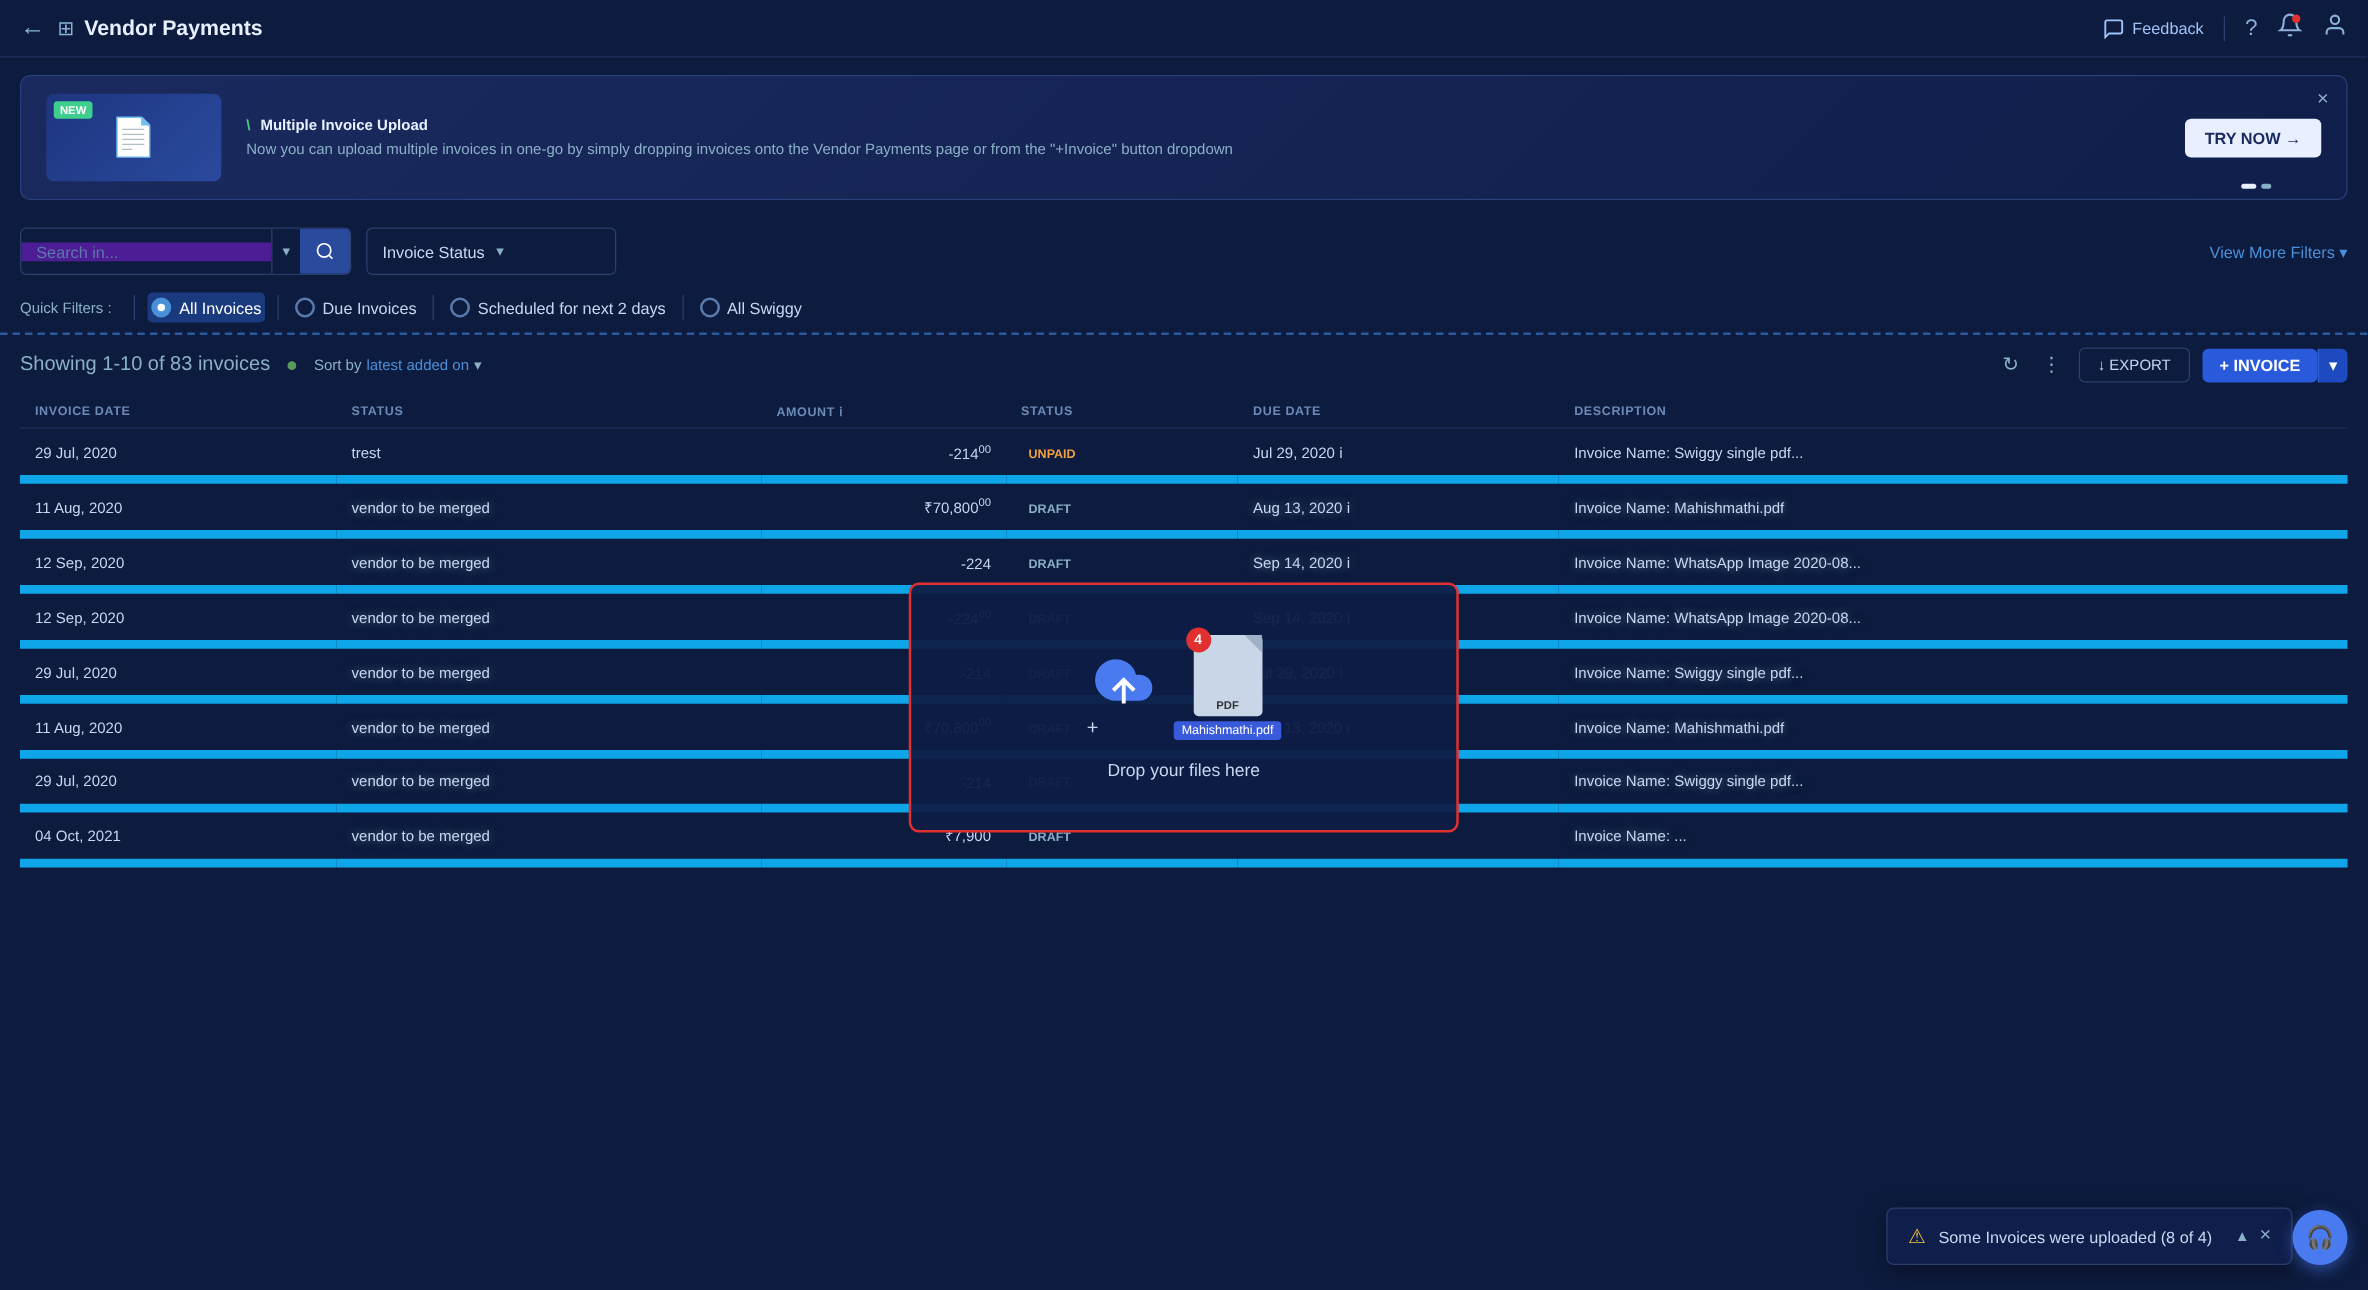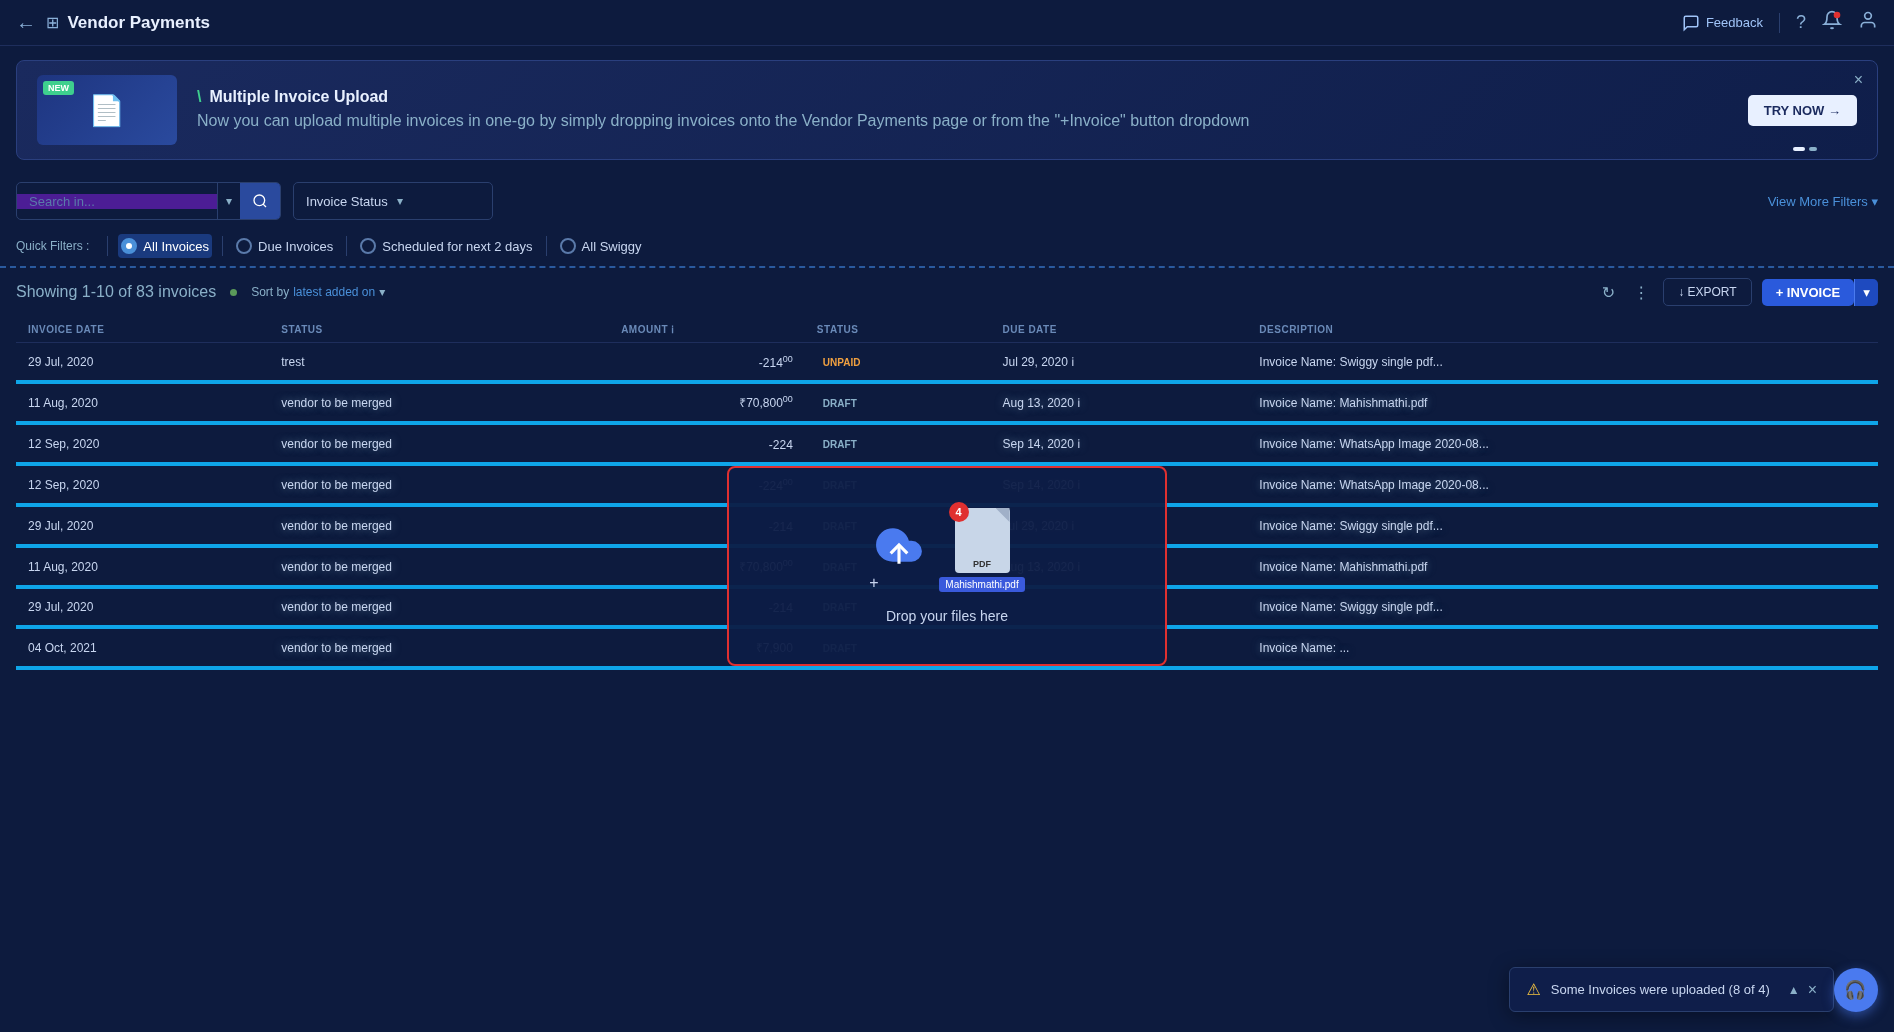--- a/index.html
+++ b/index.html
@@ -96,35 +96,35 @@
       font-weight: 700;
       padding: 2px 5px;
       border-radius: 3px;
     }
     .banner-img .doc-icon {
       font-size: 30px;
       color: #8ab0e8;
     }
     .banner-content { flex: 1; }
     .banner-title {
-      font-size: 16px;
+      font-size: 12px;
       font-weight: 700;
       color: #e8f0ff;
       margin-bottom: 4px;
       display: flex;
       align-items: center;
       gap: 8px;
     }
     .banner-title::before {
       content: '\\';
       color: #3ecf8e;
       font-weight: 900;
     }
     .banner-desc {
-      font-size: 16px;
+      font-size: 12px;
       color: #8ab0c8;
       line-height: 1.4;
     }
     .banner-try-btn {
       background: #e8f0ff;
       color: #1a2a5e;
       border: none;
       padding: 8px 16px;
       border-radius: 5px;
       font-size: 13px;
@@ -371,21 +371,21 @@
       font-weight: 600;
       color: #6a8ab8;
       padding: 6px 12px;
       letter-spacing: 0.5px;
       border-bottom: 1px solid #1e2e5c;
     }
     .data-table td {
       padding: 10px 12px;
       font-size: 12px;
       color: #c8d6f0;
-      border-bottom: 4px solid #0ea5e9;
+      border-bottom: 7px solid #0ea5e9;
     }
     .status-badge {
       font-size: 10px;
       font-weight: 600;
       padding: 2px 6px;
       border-radius: 3px;
       text-transform: uppercase;
     }
     .status-unpaid { color: #f0a040; }
     .status-draft { color: #8ab0c8; }

